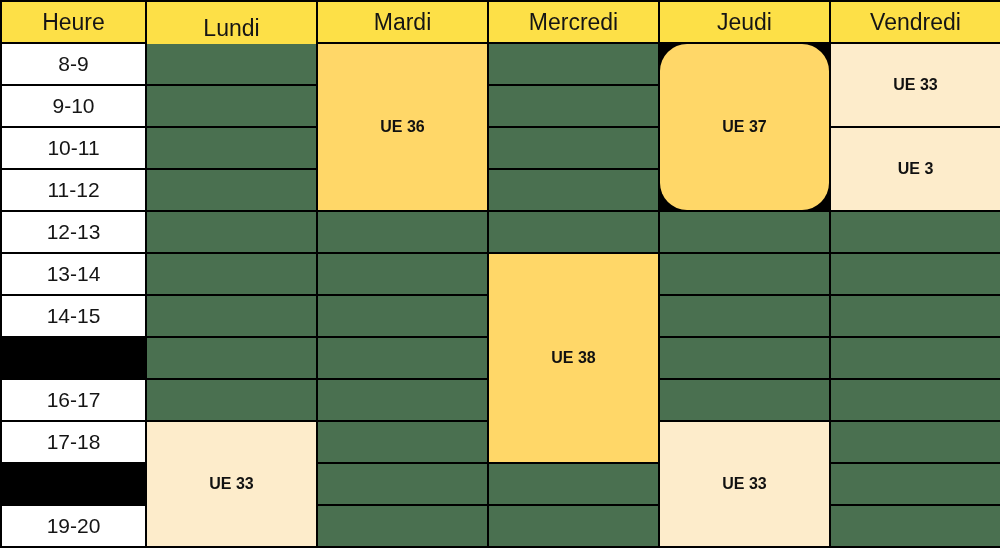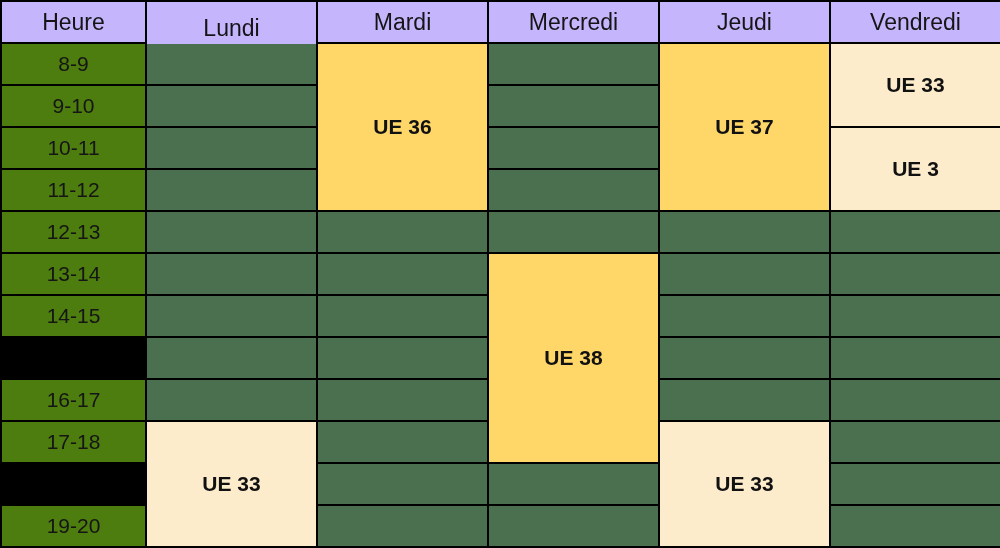--- a/index.html
+++ b/index.html
@@ -20,36 +20,36 @@
   .cell {
     position: absolute;
     box-sizing: border-box;
     display: flex;
     align-items: center;
     justify-content: center;
     color: #111111;
     overflow: hidden;
   }
   .header-cell {
-    background: #c4b5fd;
+    background: #fde047;
     font-size: 23px;
     font-weight: 400;
     color: #151515;
   }
   .hour-cell {
-    background: #4d7c0f;
+    background: #ffffff;
     font-size: 21px;
     font-weight: 400;
     color: #151515;
   }
   .slot-empty {
     background: #4a7050;
   }
   .slot-course {
-    font-size: 21px;
+    font-size: 16px;
     font-weight: bold;
     color: #111111;
   }
   .course-amber {
     background: #ffd768;
   }
   .course-cream {
     background: #fdeccb;
   }
   .slot-label {
@@ -109,21 +109,21 @@
     <div class="cell slot-empty" style="left: 318px; top: 464px; width: 169px; height: 40px;"></div>
     <div class="cell slot-empty" style="left: 489px; top: 464px; width: 169px; height: 40px;"></div>
     <div class="cell slot-empty" style="left: 831px; top: 464px; width: 169px; height: 40px;"></div>
     <div class="cell hour-cell" style="left: 2px; top: 506px; width: 143px; height: 40px;">19-20</div>
     <div class="cell slot-empty" style="left: 318px; top: 506px; width: 169px; height: 40px;"></div>
     <div class="cell slot-empty" style="left: 489px; top: 506px; width: 169px; height: 40px;"></div>
     <div class="cell slot-empty" style="left: 831px; top: 506px; width: 169px; height: 40px;"></div>
     <div class="cell slot-course course-amber" style="left: 318px; top: 44px; width: 169px; height: 166px; background: rgb(255, 215, 104);">
       <span class="slot-label">UE 36</span>
     </div>
-    <div class="cell slot-course course-amber" style="left: 660px; top: 44px; width: 169px; height: 166px; background: rgb(255, 215, 104);">
+    <div class="cell slot-course course-amber" style="left: 660px; top: 44px; width: 169px; height: 166px; background: rgb(255, 215, 104); border-radius: 27px;">
       <span class="slot-label">UE 37</span>
     </div>
     <div class="cell slot-course course-cream" style="left: 831px; top: 44px; width: 169px; height: 82px; background: rgb(253, 236, 203);">
       <span class="slot-label">UE 33</span>
     </div>
     <div class="cell slot-course course-cream" style="left: 831px; top: 128px; width: 169px; height: 82px; background: rgb(253, 236, 203);">
       <span class="slot-label">UE 3</span>
     </div>
     <div class="cell slot-course course-amber" style="left: 489px; top: 254px; width: 169px; height: 208px; background: rgb(255, 215, 104); align-items: center;">
       <span class="slot-label">UE 38</span>

